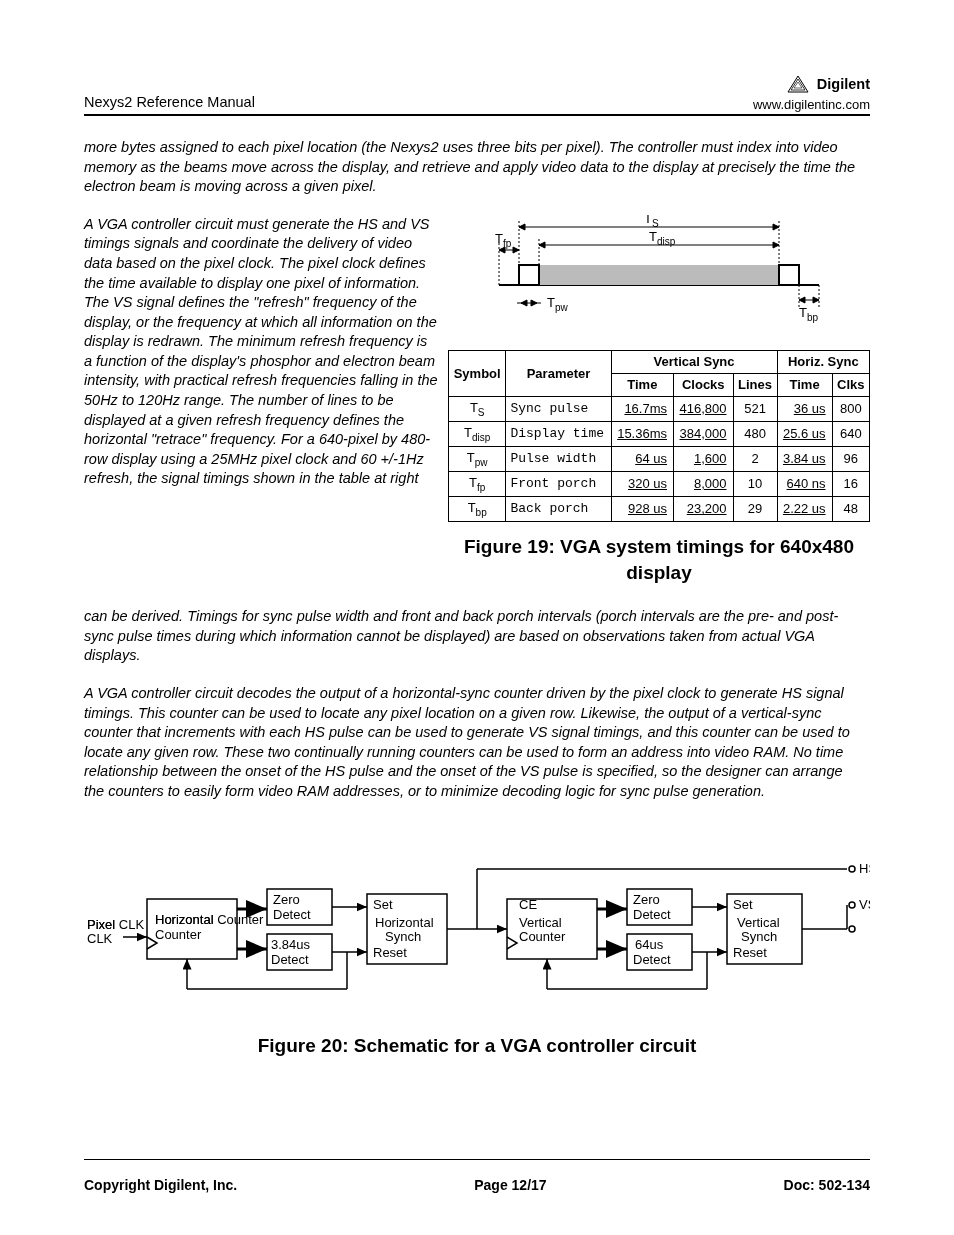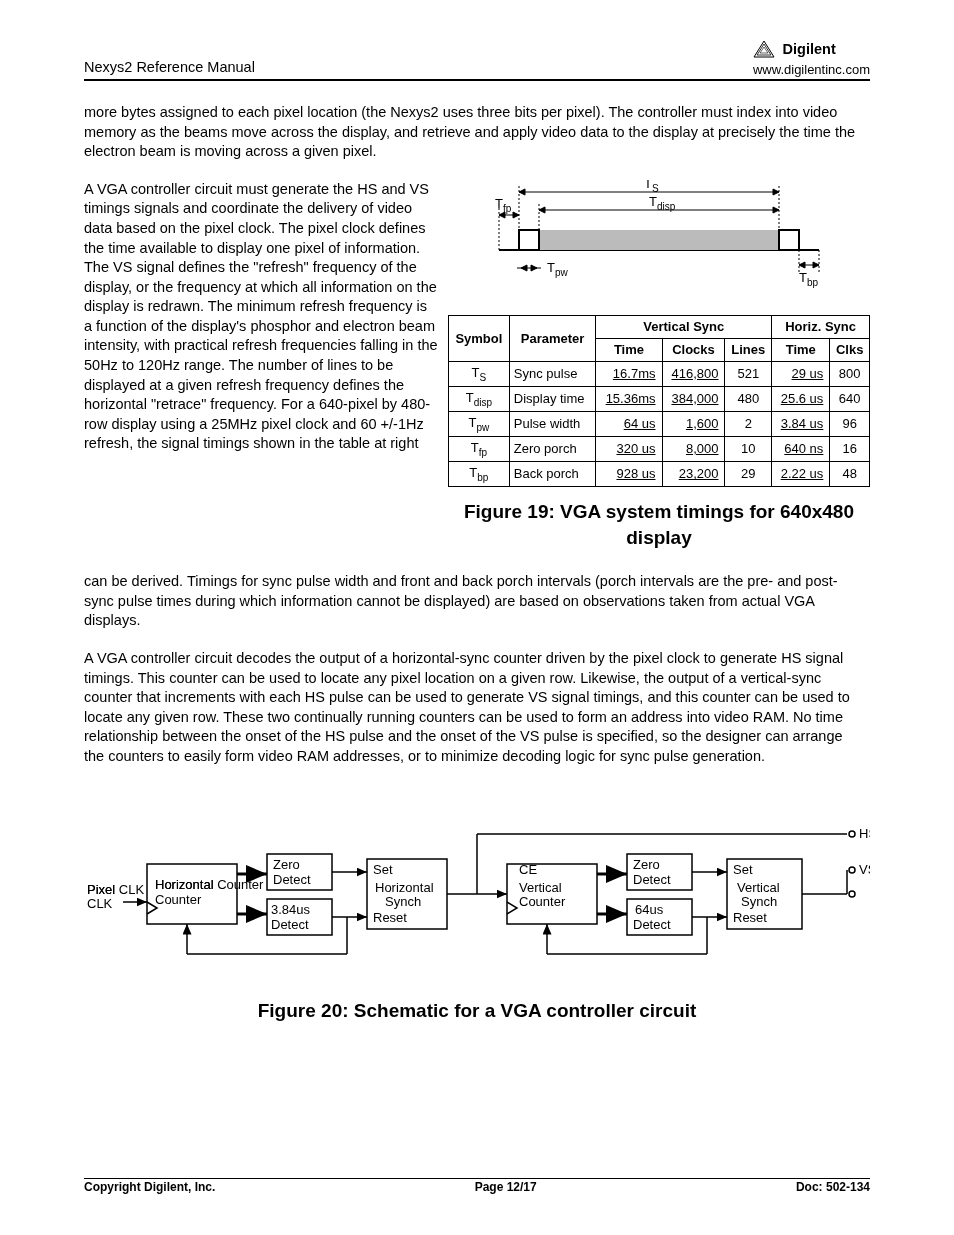--- a/index.html
+++ b/index.html
@@ -24,33 +24,35 @@
     align-items: flex-end;
     border-bottom: 2px solid #000;
     padding-bottom: 2px;
     margin-bottom: 22px;
   }
   .header-left {
     font-weight: normal;
     font-size: 14.5px;
   }
   .header-right {
+    text-align: right;
     font-size: 13px;
     line-height: 1.2;
+    margin-top: 35px;
   }
   .header-right .brand {
     font-weight: bold;
     font-size: 14.5px;
   }
   .logo {
     display: inline-block;
     vertical-align: middle;
     margin-right: 4px;
   }
-  p { margin: 0 6px 18px 0; text-align: left; }
+  p { margin: 0 6px 18px 0; text-align: left; font-style: italic; }
   .twocol {
     display: flex;
     gap: 4px;
     align-items: flex-start;
     margin-bottom: 4px;
     justify-content: space-between;
   }
   .col-left { flex: 0 0 360px; }
   .col-right { flex: 1; }
   .timing-diagram {
@@ -66,44 +68,44 @@
     border-radius: 27px;
   }
   table.timing th, table.timing td {
     border: 1px solid #000;
     padding: 2px 4px;
     text-align: center;
     vertical-align: middle;
   }
   table.timing th { font-weight: bold; }
   table.timing td.num { text-align: right; padding-right: 6px; text-decoration: underline; }
-  table.timing td.param { text-align: left; padding-left: 4px; }
+  table.timing td.param { text-align: left; padding-left: 4px; font-family: Liberation Mono, monospace; }
   .sym sub { font-size: 10px; }
   .caption {
     font-weight: bold;
     text-align: center;
     font-size: 19px;
     margin: 8px 0 18px 0;
   }
   .schematic {
     width: 100%;
     height: 170px;
     margin-top: 30px;
   }
   .footer {
     position: absolute;
     left: 84px;
     right: 84px;
     bottom: 40px;
     border-top: 1px solid #000;
-    padding-top: 0;
+    padding-top: 16px;
     display: flex;
     justify-content: space-between;
     font-weight: bold;
-    font-size: 12px;
+    font-size: 14px;
   }
 </style>
 </head>
 <body>
 
 <div class="page">
   <div class="header">
     <div class="header-left">Nexys2 Reference Manual</div>
     <div class="header-right">
       <div>
@@ -194,21 +196,21 @@
           <th>Clks</th>
         </tr>
         </tbody>
           <tbody id="timing-rows">
             <tr>
               <td class="sym">T<sub>S</sub></td>
               <td class="param">Sync pulse</td>
               <td class="num">16.7ms</td>
               <td class="num">416,800</td>
               <td>521</td>
-              <td class="num">29 us</td>
+              <td class="num">36 us</td>
               <td>800</td>
             </tr>
             <tr>
               <td class="sym">T<sub>disp</sub></td>
               <td class="param">Display time</td>
               <td class="num">15.36ms</td>
               <td class="num">384,000</td>
               <td>480</td>
               <td class="num">25.6 us</td>
               <td>640</td>
@@ -217,21 +219,21 @@
               <td class="sym">T<sub>pw</sub></td>
               <td class="param">Pulse width</td>
               <td class="num">64 us</td>
               <td class="num">1,600</td>
               <td>2</td>
               <td class="num">3.84 us</td>
               <td>96</td>
             </tr>
             <tr>
               <td class="sym">T<sub>fp</sub></td>
-              <td class="param">Zero porch</td>
+              <td class="param">Front porch</td>
               <td class="num">320 us</td>
               <td class="num">8,000</td>
               <td>10</td>
               <td class="num">640 ns</td>
               <td>16</td>
             </tr>
             <tr>
               <td class="sym">T<sub>bp</sub></td>
               <td class="param">Back porch</td>
               <td class="num">928 us</td>

